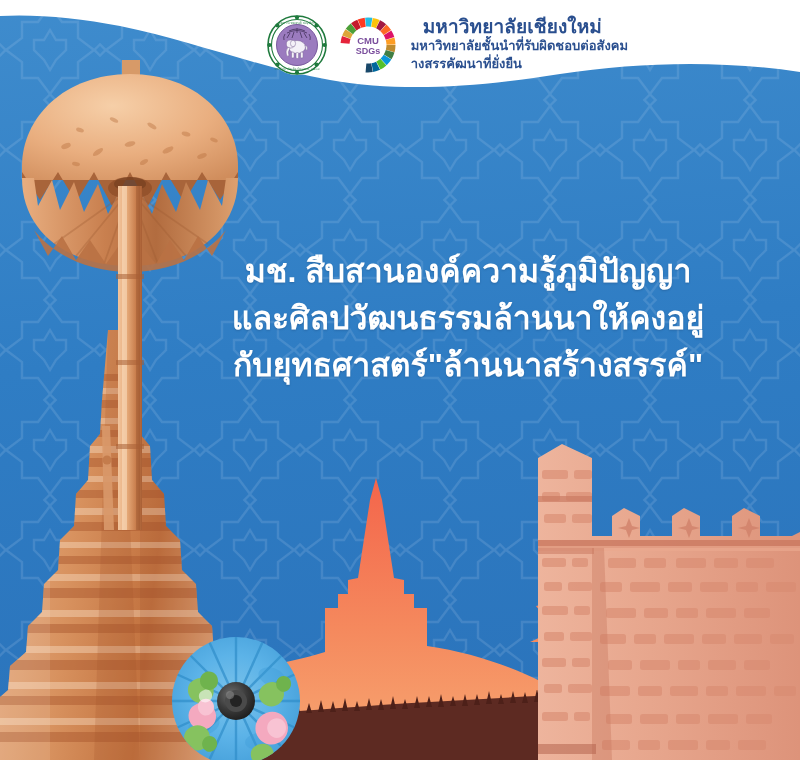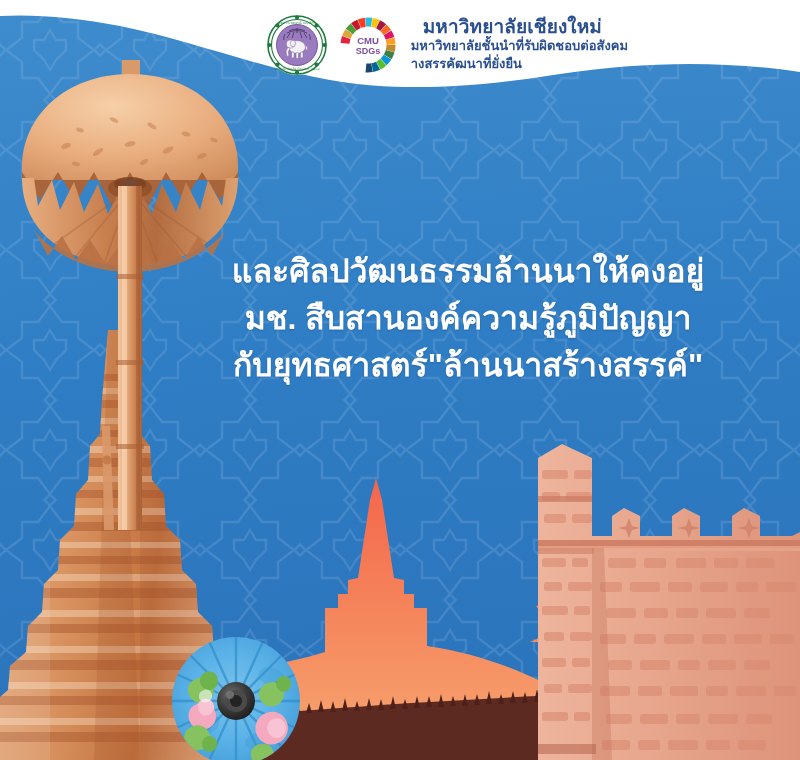--- a/index.html
+++ b/index.html
@@ -454,22 +454,22 @@
 
       <circle cx="76" cy="76" r="19" fill="url(#hubG)"></circle>
       <circle cx="76" cy="76" r="11" fill="#4a4a4a"></circle>
       <circle cx="76" cy="76" r="6" fill="#232323"></circle>
       <circle cx="70" cy="70" r="4" fill="#8a8a8a" opacity="0.55"></circle>
     </svg>
 
   </div>
 
   <div class="headline">
+    <div class="line">มช. สืบสานองค์ความรู้ภูมิปัญญา</div>
     <div class="line">และศิลปวัฒนธรรมล้านนาให้คงอยู่</div>
-    <div class="line">มช. สืบสานองค์ความรู้ภูมิปัญญา</div>
     <div class="line">กับยุทธศาสตร์"ล้านนาสร้างสรรค์"</div>
   </div>
 
   <div class="header-curve">
     <svg viewBox="0 0 800 112" xmlns="http://www.w3.org/2000/svg">
       <path fill="#ffffff" d="M0 0 L800 0 L800 72
         C 720 60, 640 62, 560 74
         C 470 88, 400 92, 330 80
         C 260 68, 190 40, 120 26
         C 78 18, 36 14, 0 16 Z"></path>

